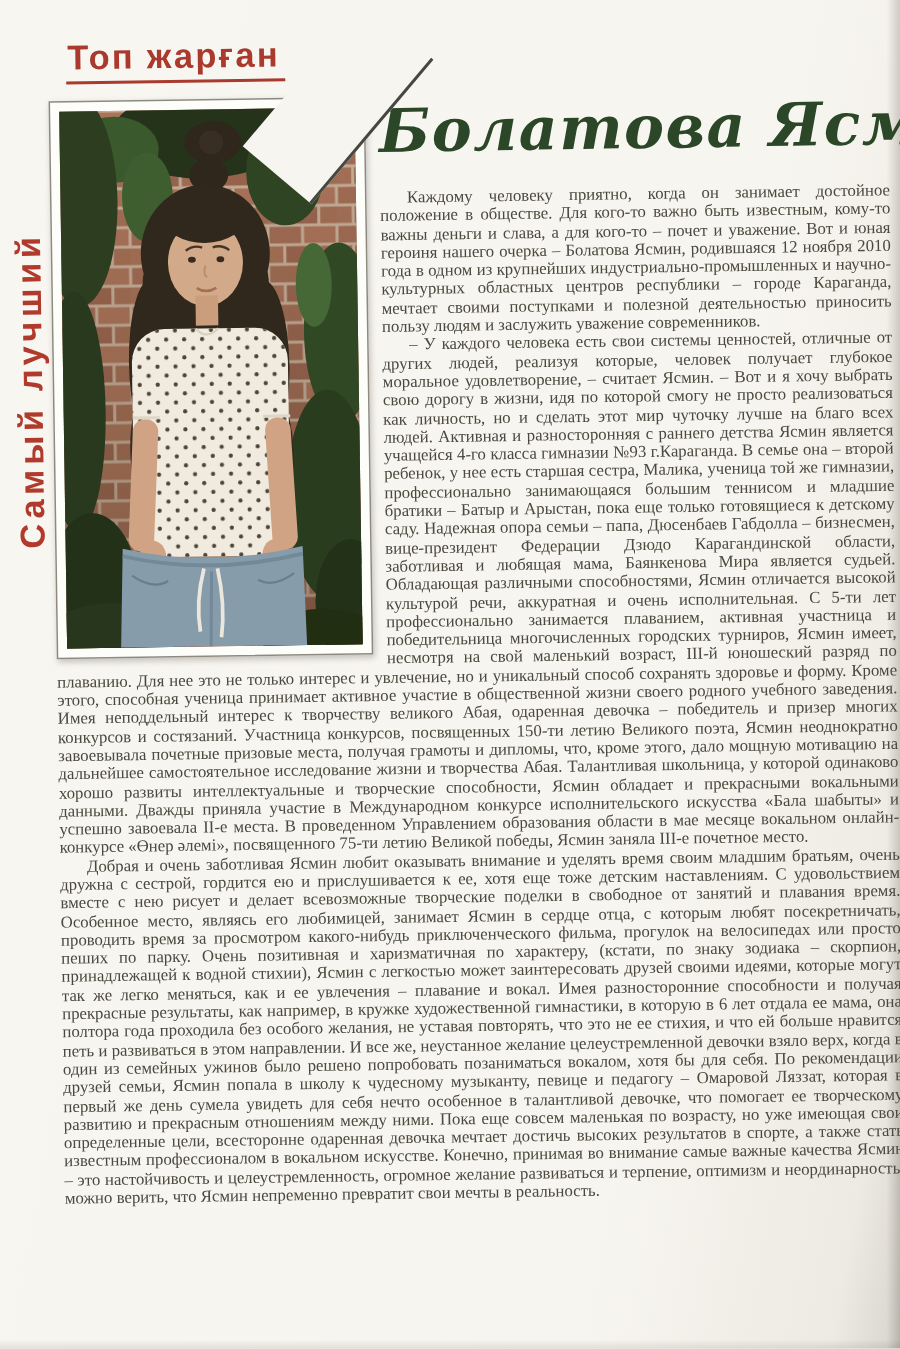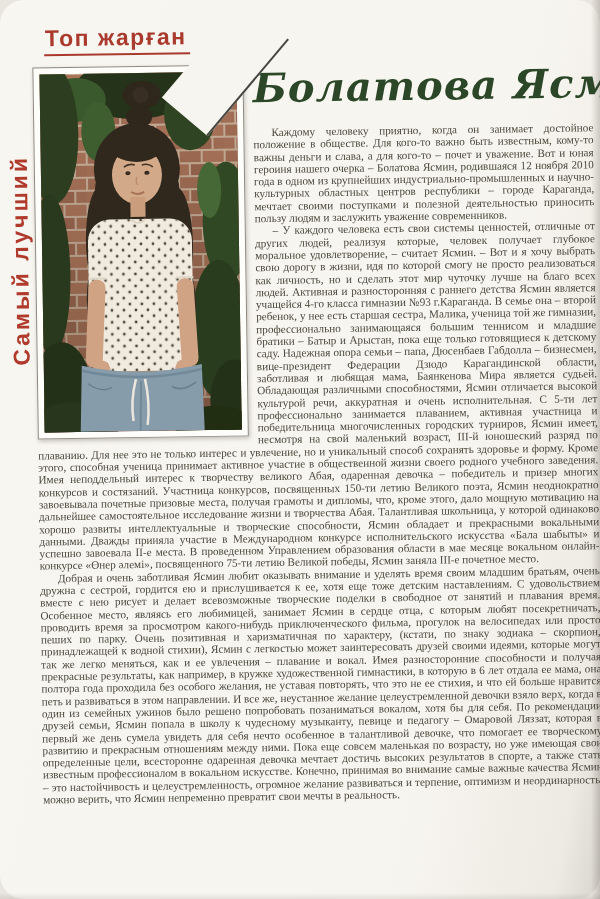--- a/index.html
+++ b/index.html
@@ -4,21 +4,20 @@
 <style>
   html,body{margin:0;padding:0;}
   body{
     width:600px;height:899px;overflow:hidden;position:relative;
     background:#e9e6df;
     font-family:"Liberation Serif",serif;
   }
   .page{
     position:absolute;inset:0;
     background:linear-gradient(100deg,#f8f6f1 0%,#f7f5ef 72%,#edeae3 94%,#d7d4cd 100%);
-    border-radius:24px;
   }
   .edge-right{
     position:absolute;top:0;right:0;width:9px;height:100%;
     background:linear-gradient(to right,rgba(70,65,55,0) 0%,rgba(70,65,55,.22) 100%);
   }
   .edge-bottom{
     position:absolute;left:0;bottom:0;width:100%;height:6px;
     background:linear-gradient(to bottom,rgba(70,65,55,0) 0%,rgba(70,65,55,.12) 100%);
   }
   .scan{

